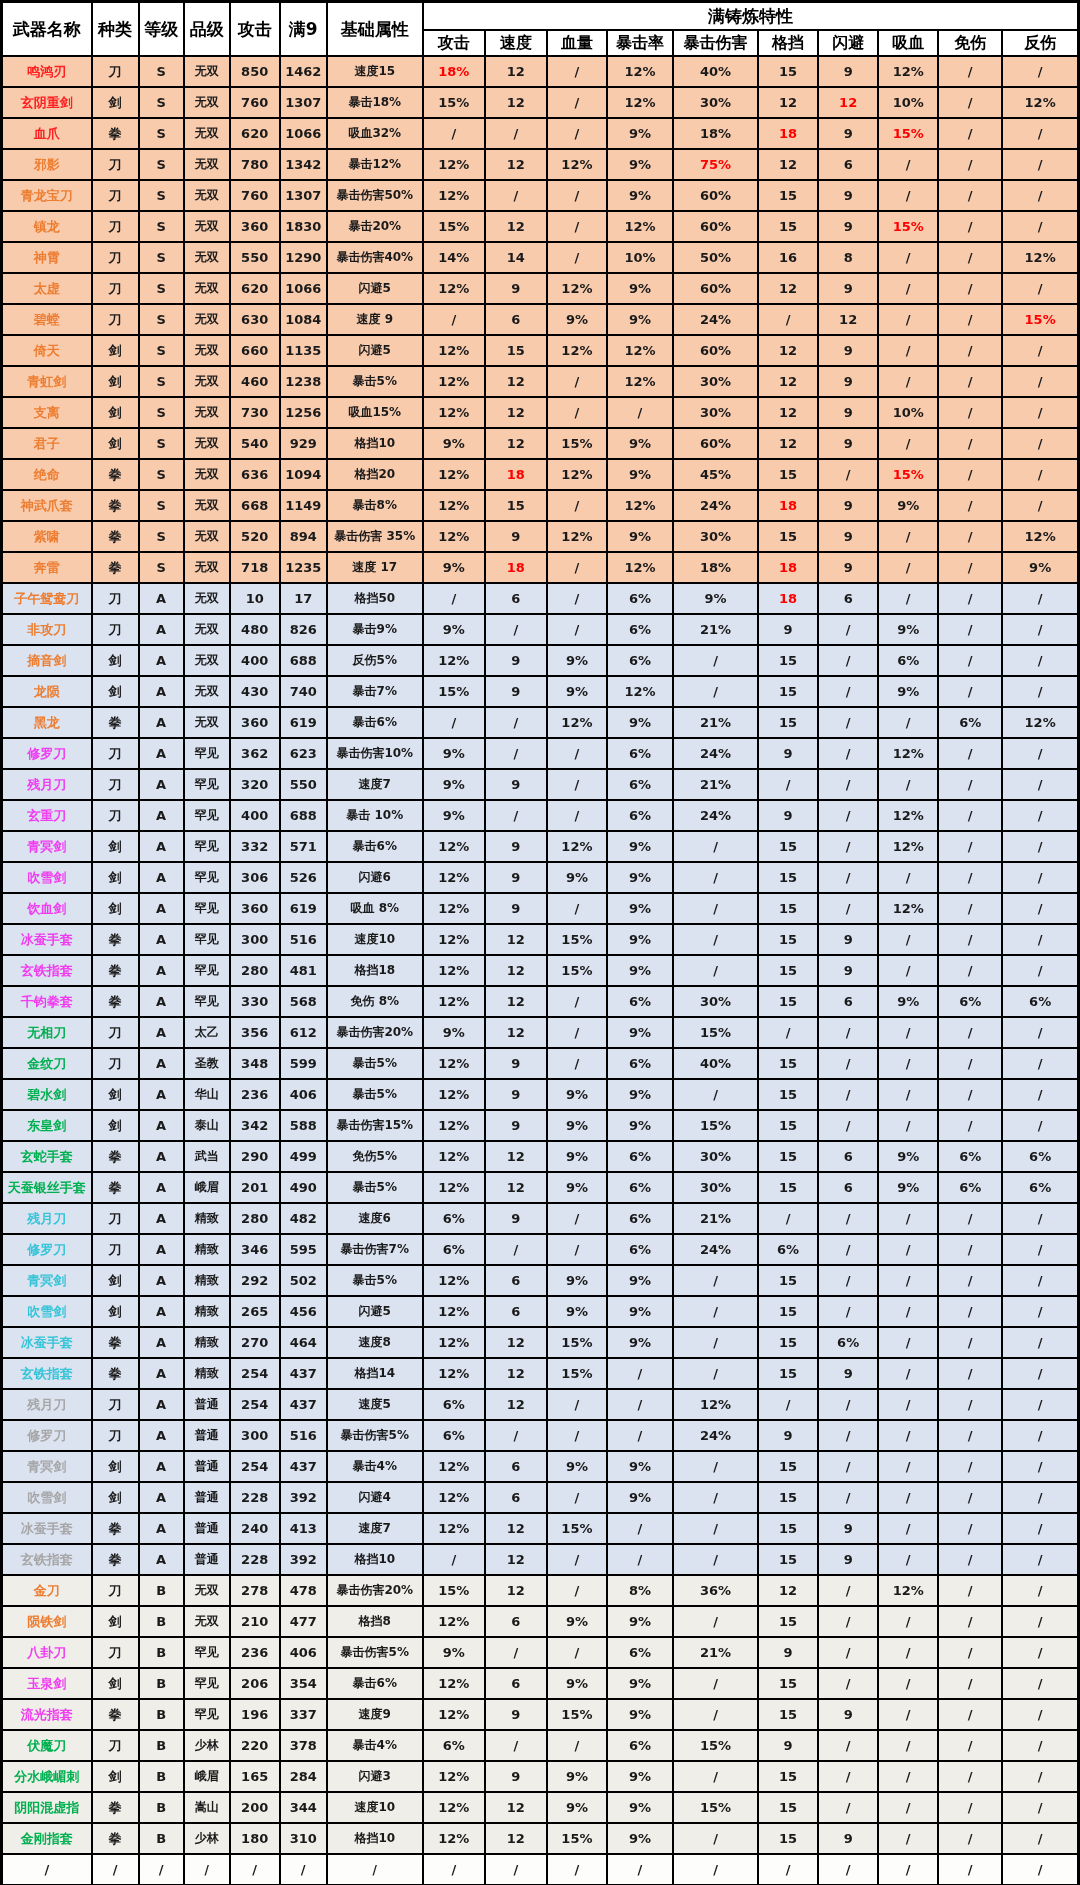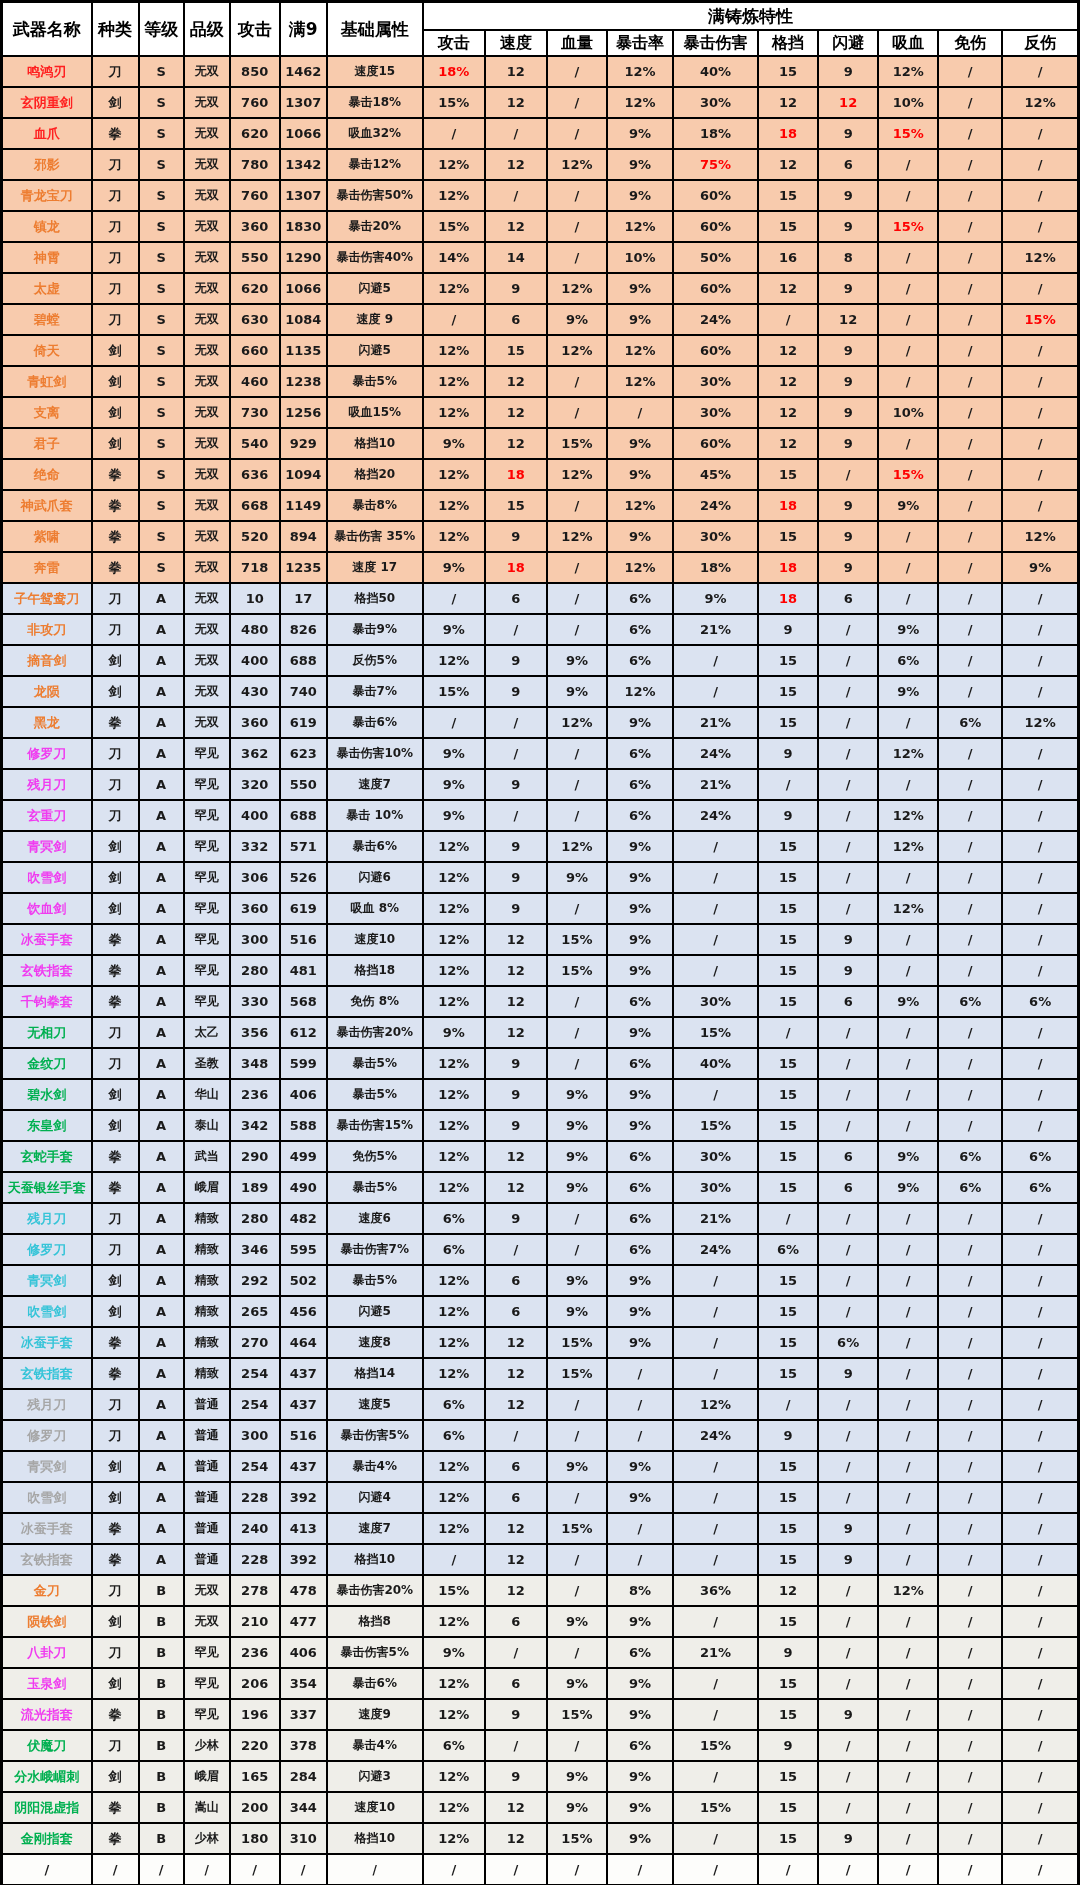--- a/index.html
+++ b/index.html
@@ -766,21 +766,21 @@
         <td>6</td>
         <td>9%</td>
         <td>6%</td>
         <td>6%</td>
       </tr>
       <tr class="sec-a">
         <td class="name nc-green">天蚕银丝手套</td>
         <td>拳</td>
         <td>A</td>
         <td class="quality">峨眉</td>
-        <td>189</td>
+        <td>201</td>
         <td>490</td>
         <td class="base">暴击5%</td>
         <td>12%</td>
         <td>12</td>
         <td>9%</td>
         <td>6%</td>
         <td>30%</td>
         <td>15</td>
         <td>6</td>
         <td>9%</td>

